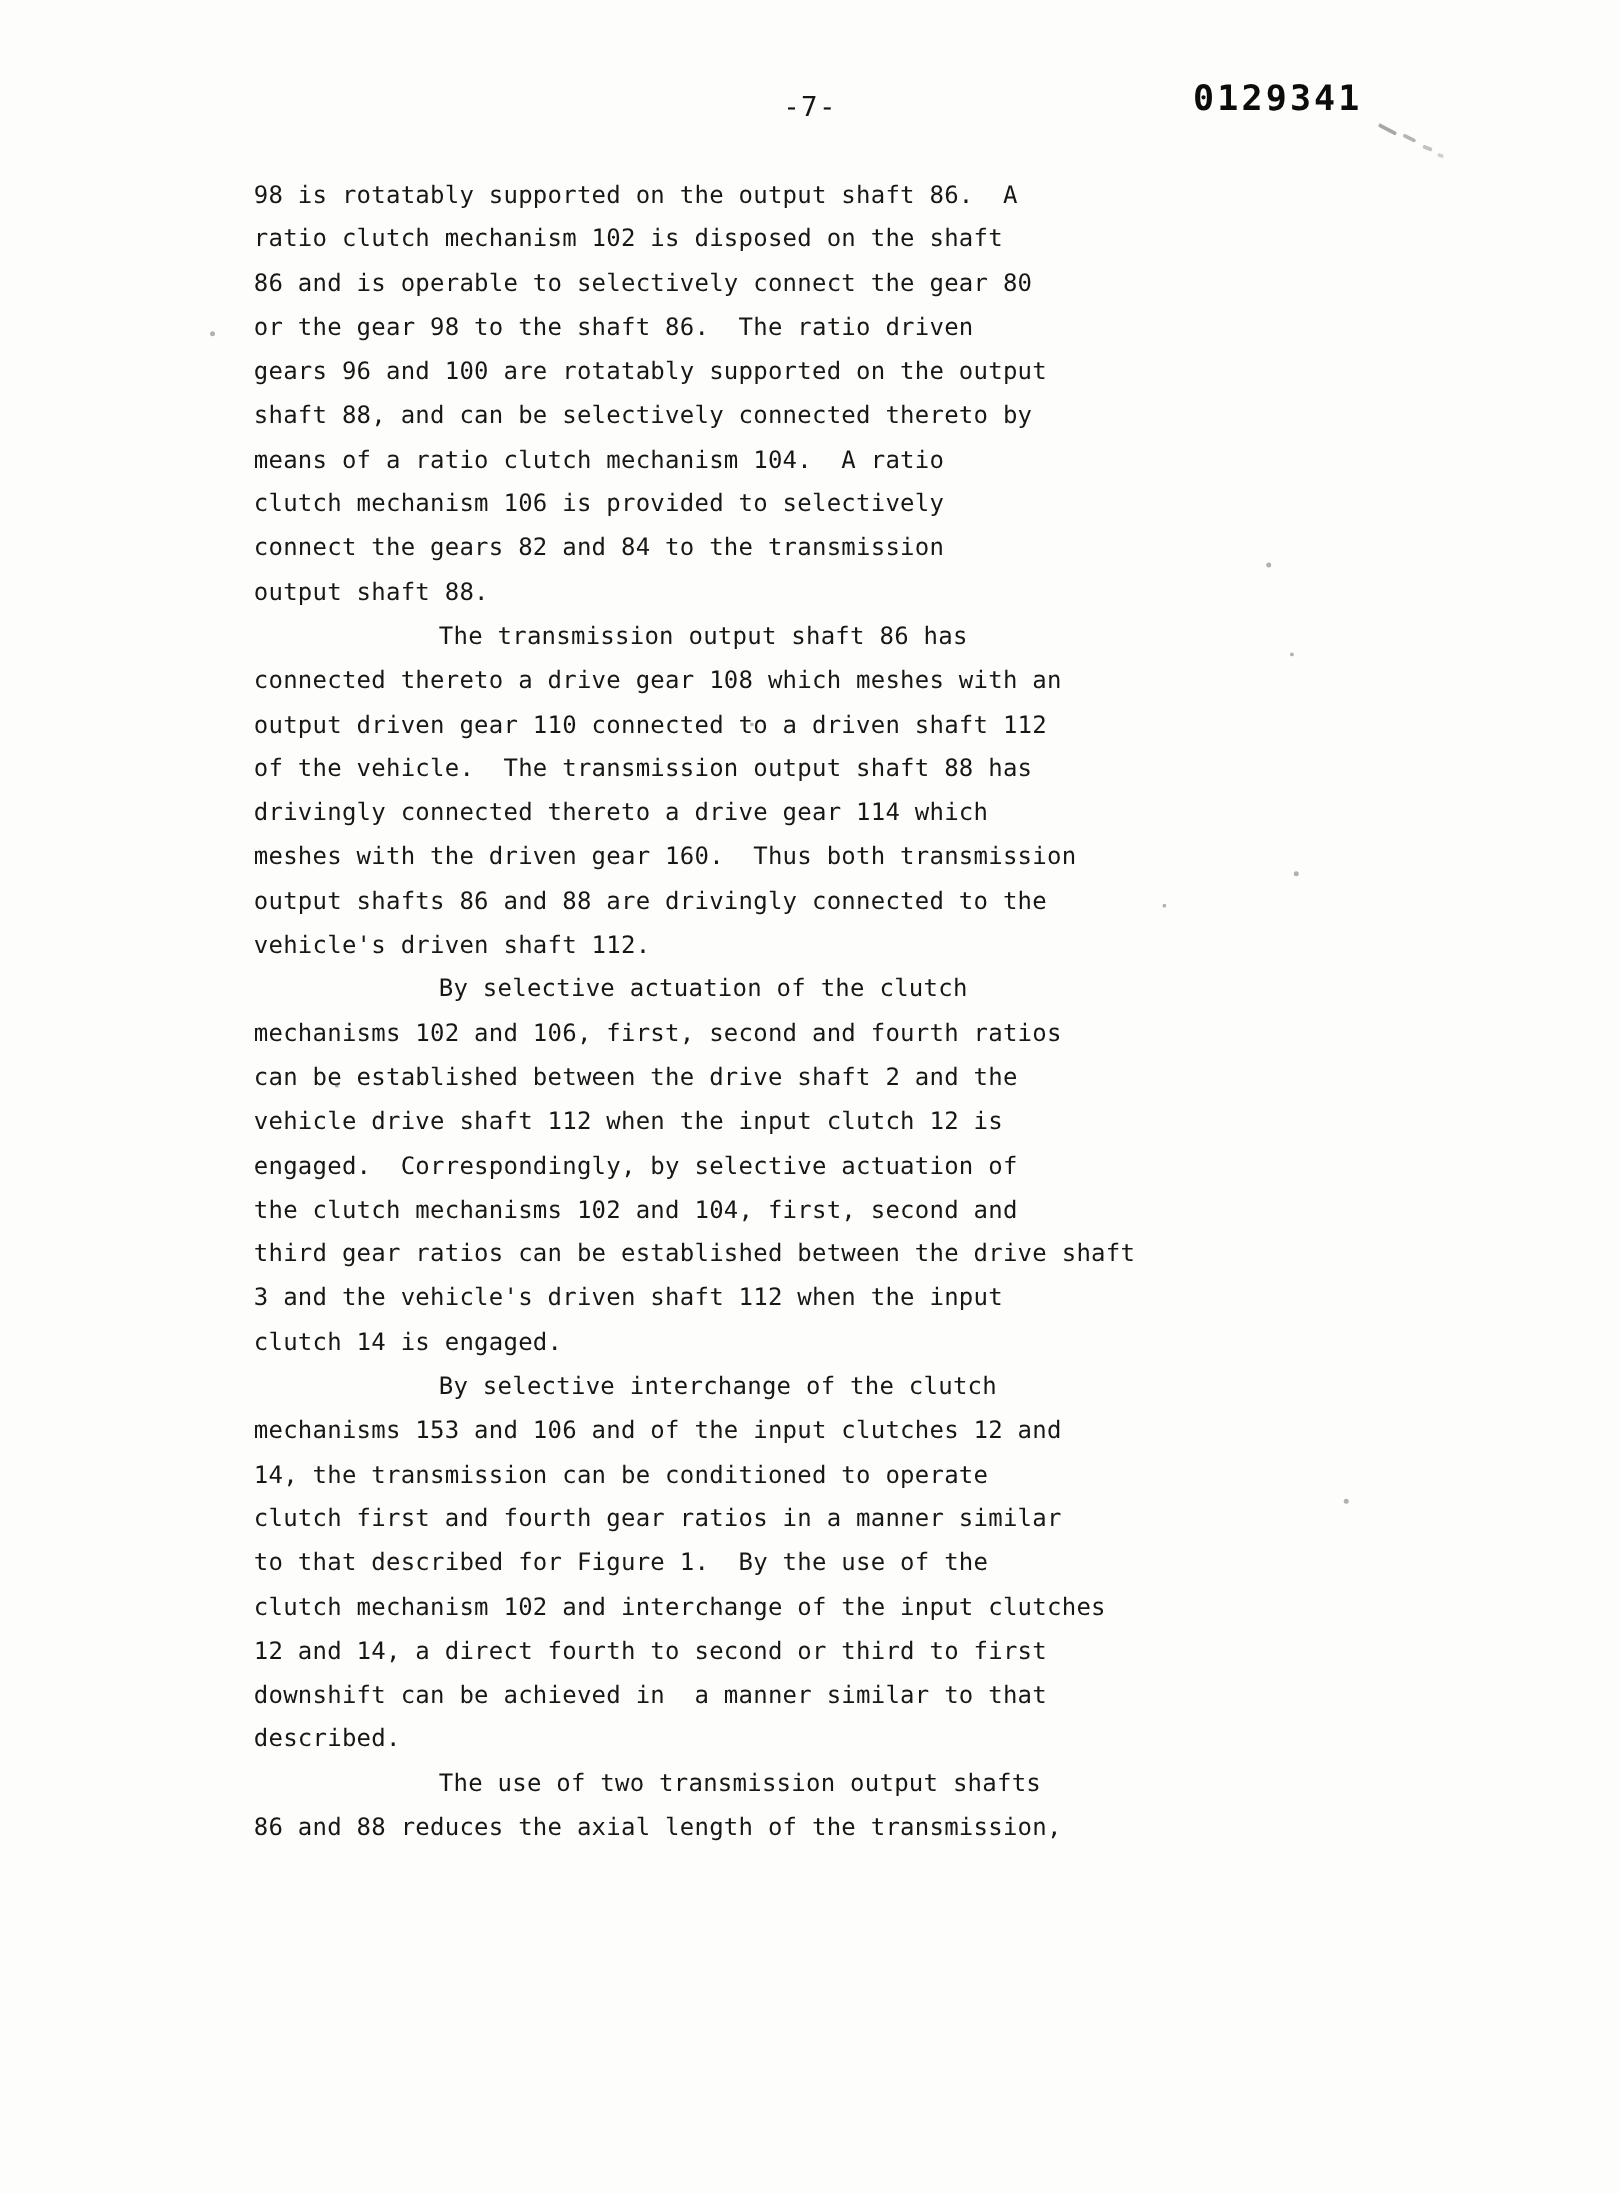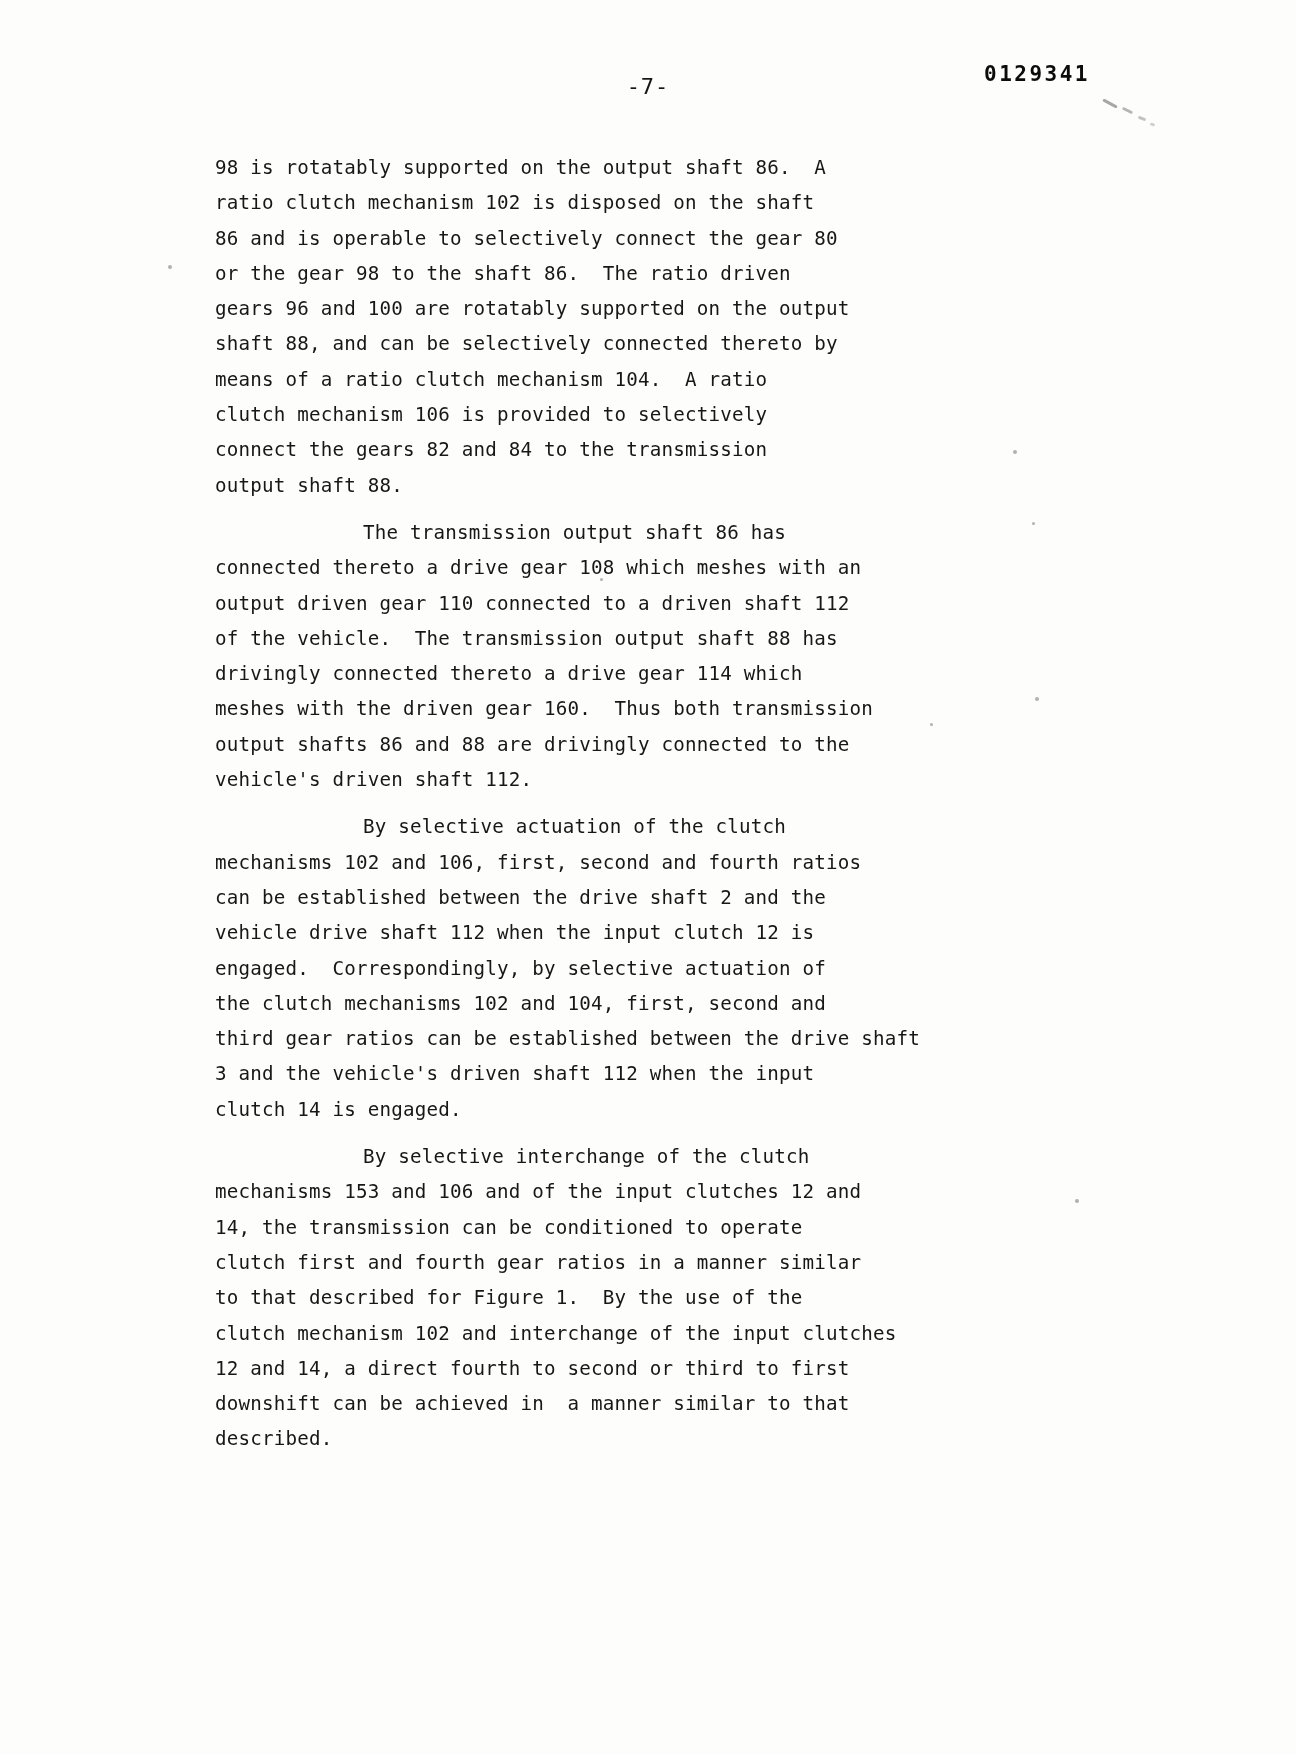--- a/index.html
+++ b/index.html
@@ -41,21 +41,21 @@
     font-size: 22px;
     letter-spacing: 1px;
     color: #161616;
   }
 
   .patent-number {
     position: absolute;
     right: 206px;
     top: 0px;
     font-family: "DejaVu Sans Mono", monospace;
-    font-size: 21px;
+    font-size: 28px;
     font-weight: bold;
     letter-spacing: 2.5px;
     color: #0c0c0c;
   }
 
   .corner-marks {
     position: absolute;
     right: 130px;
     top: 22px;
     width: 120px;
@@ -80,21 +80,21 @@
     width: 800px;
     font-family: "DejaVu Sans Mono", monospace;
     font-size: 19.2px;
     line-height: 35.3px;
     color: #171717;
     letter-spacing: 0.2px;
     white-space: pre-wrap;
   }
 
   .body-text p {
-    margin: 12px;
+    margin: 0;
     white-space: pre-wrap;
   }
 
   .indent {
     display: inline-block;
     width: 148px;
   }
 
   
   .speck {
@@ -145,21 +145,22 @@
 <span>third gear ratios can be established between the drive shaft</span>
 <span>3 and the vehicle's driven shaft 112 when the input</span>
 <span>clutch 14 is engaged.</span></p><p><span class="indent"></span><span>By selective interchange of the clutch</span>
 <span>mechanisms 153 and 106 and of the input clutches 12 and</span>
 <span>14, the transmission can be conditioned to operate</span>
 <span>clutch first and fourth gear ratios in a manner similar</span>
 <span>to that described for Figure 1.  By the use of the</span>
 <span>clutch mechanism 102 and interchange of the input clutches</span>
 <span>12 and 14, a direct fourth to second or third to first</span>
 <span>downshift can be achieved in  a manner similar to that</span>
-<span>described.</span></p></div>
+<span>described.</span></p><p><span class="indent"></span><span>The use of two transmission output shafts</span>
+<span>86 and 88 reduces the axial length of the transmission,</span></p></div>
 
   <div class="speck" style="left:168px; top:265px; width:4px; height:4px;"></div>
   <div class="speck" style="left:1013px; top:450px; width:4px; height:4px;"></div>
   <div class="speck" style="left:1035px; top:697px; width:4px; height:4px;"></div>
   <div class="speck" style="left:600px; top:578px; width:3px; height:3px;"></div>
   <div class="speck" style="left:930px; top:723px; width:3px; height:3px;"></div>
   <div class="speck" style="left:1075px; top:1199px; width:4px; height:4px;"></div>
   <div class="speck" style="left:268px; top:867px; width:3px; height:3px;"></div>
   <div class="speck" style="left:1032px; top:522px; width:3px; height:3px;"></div>
 

